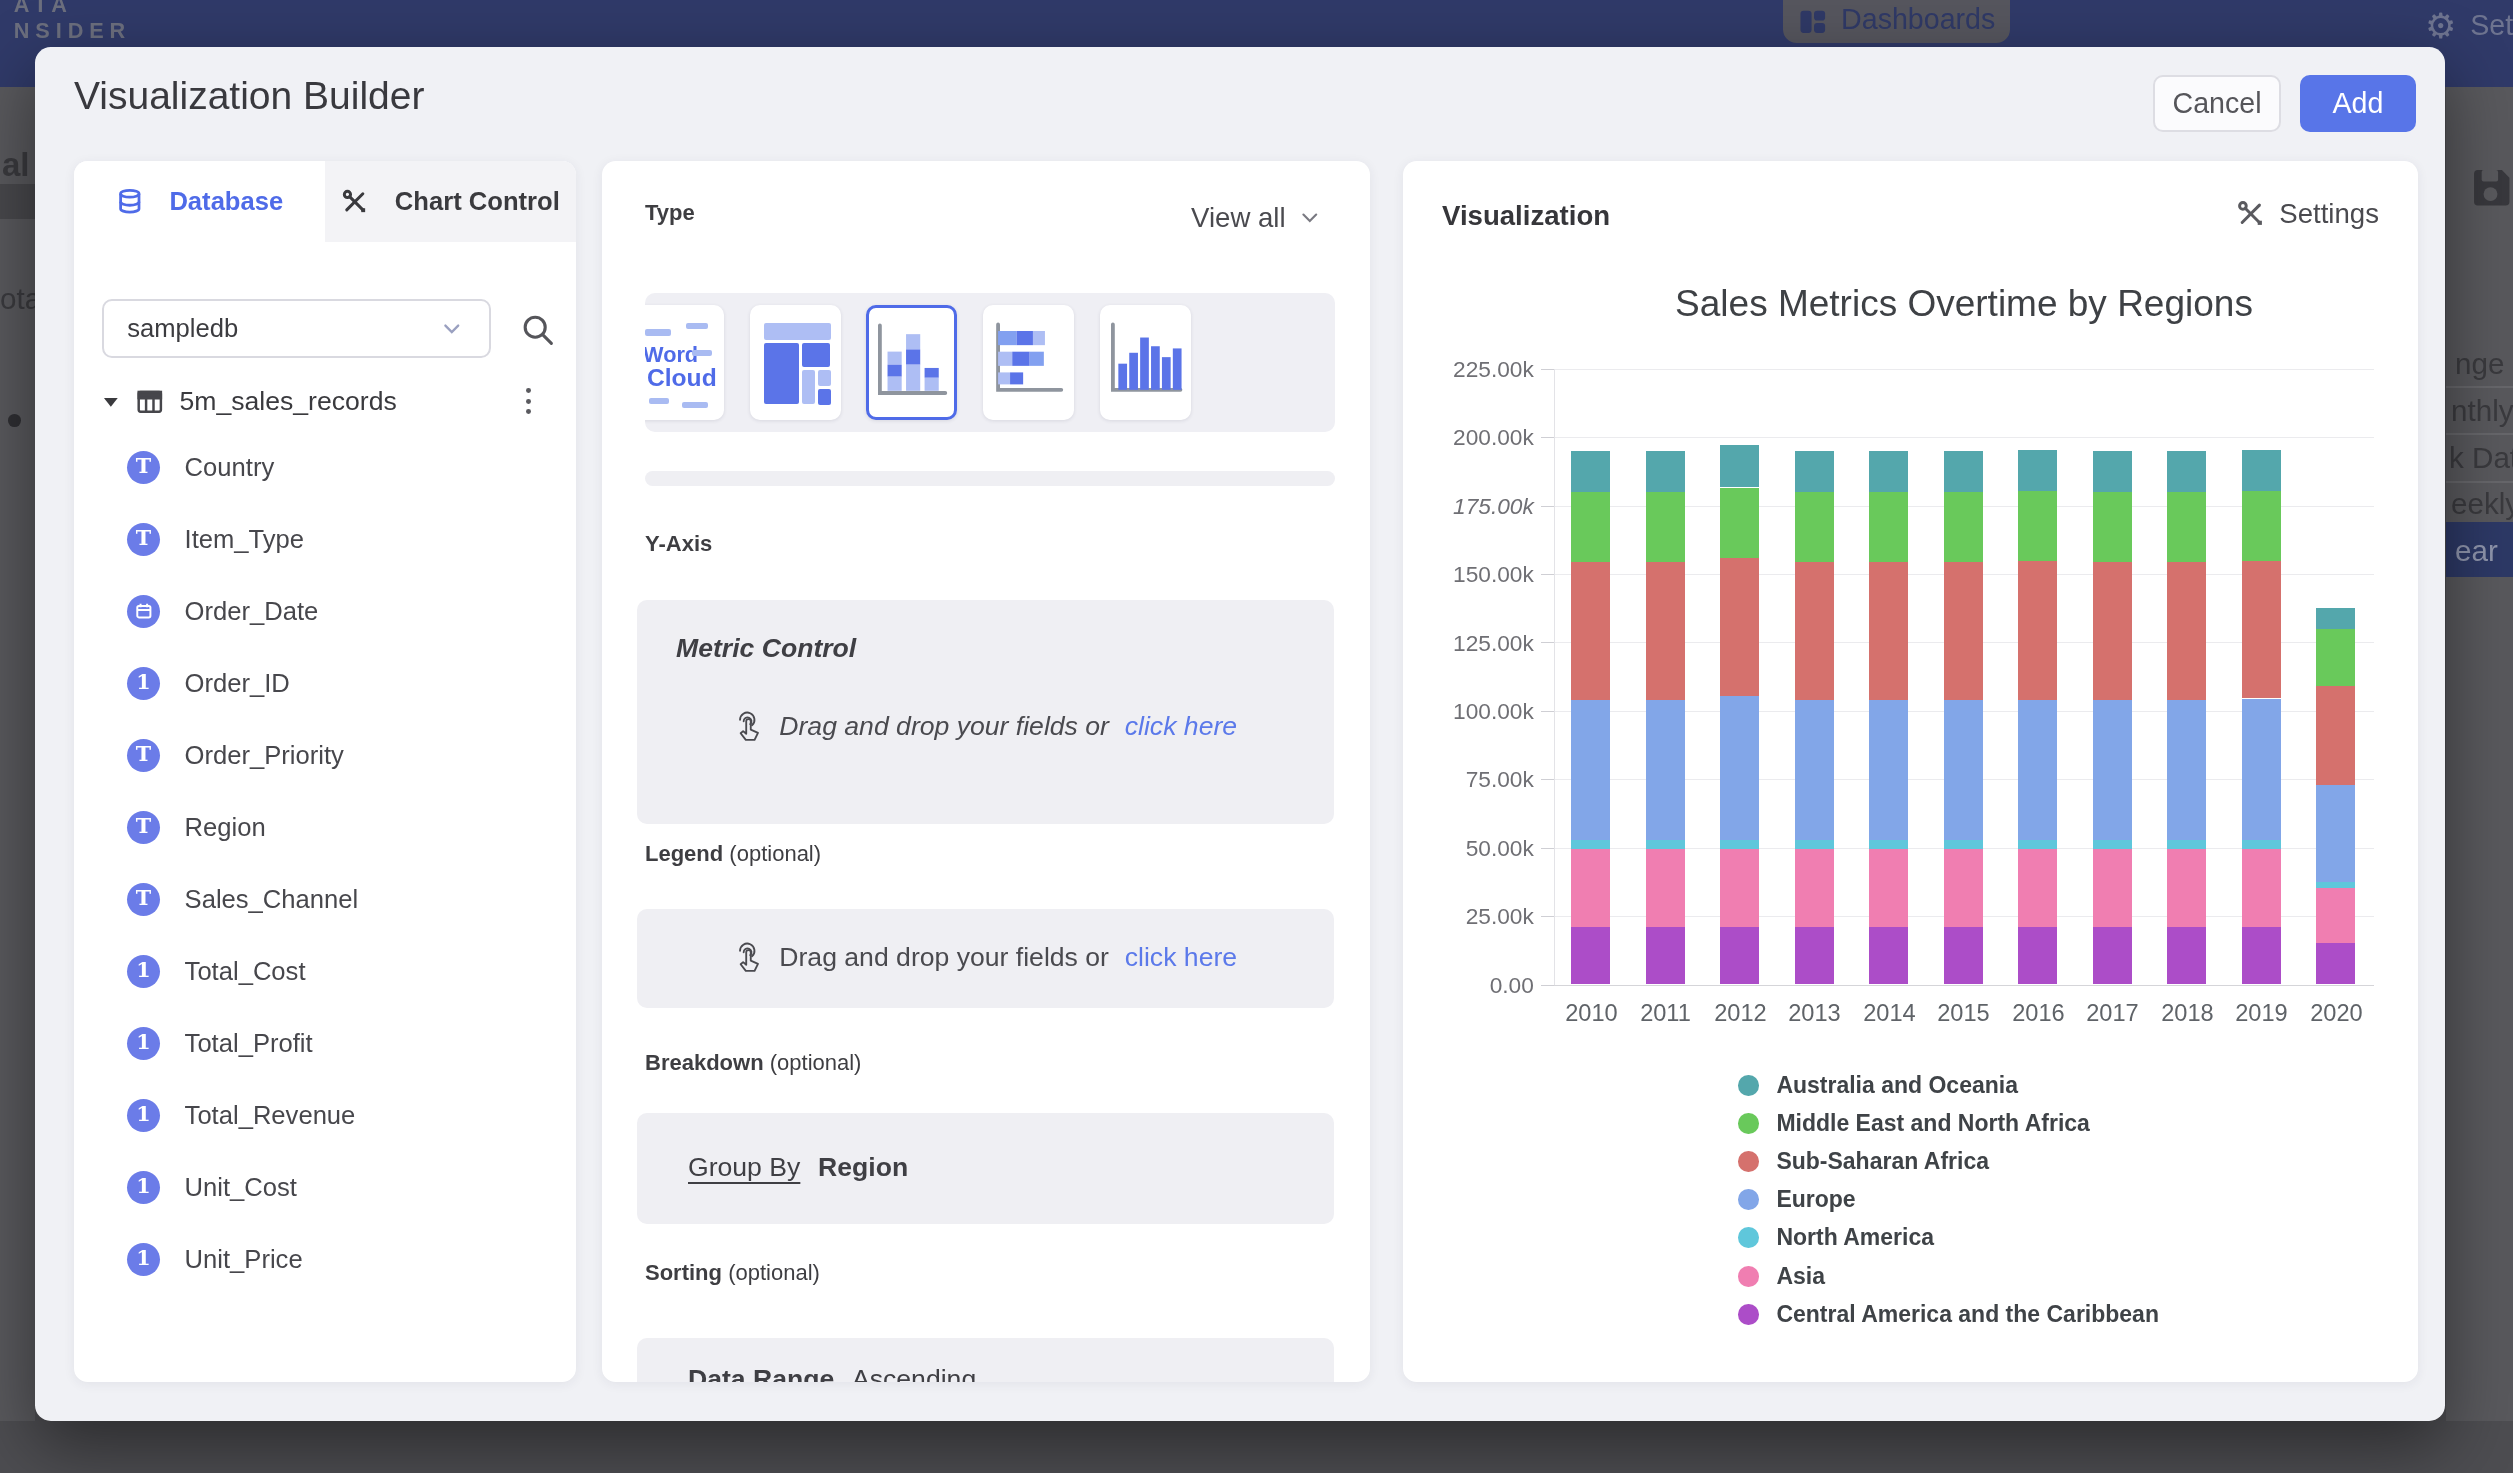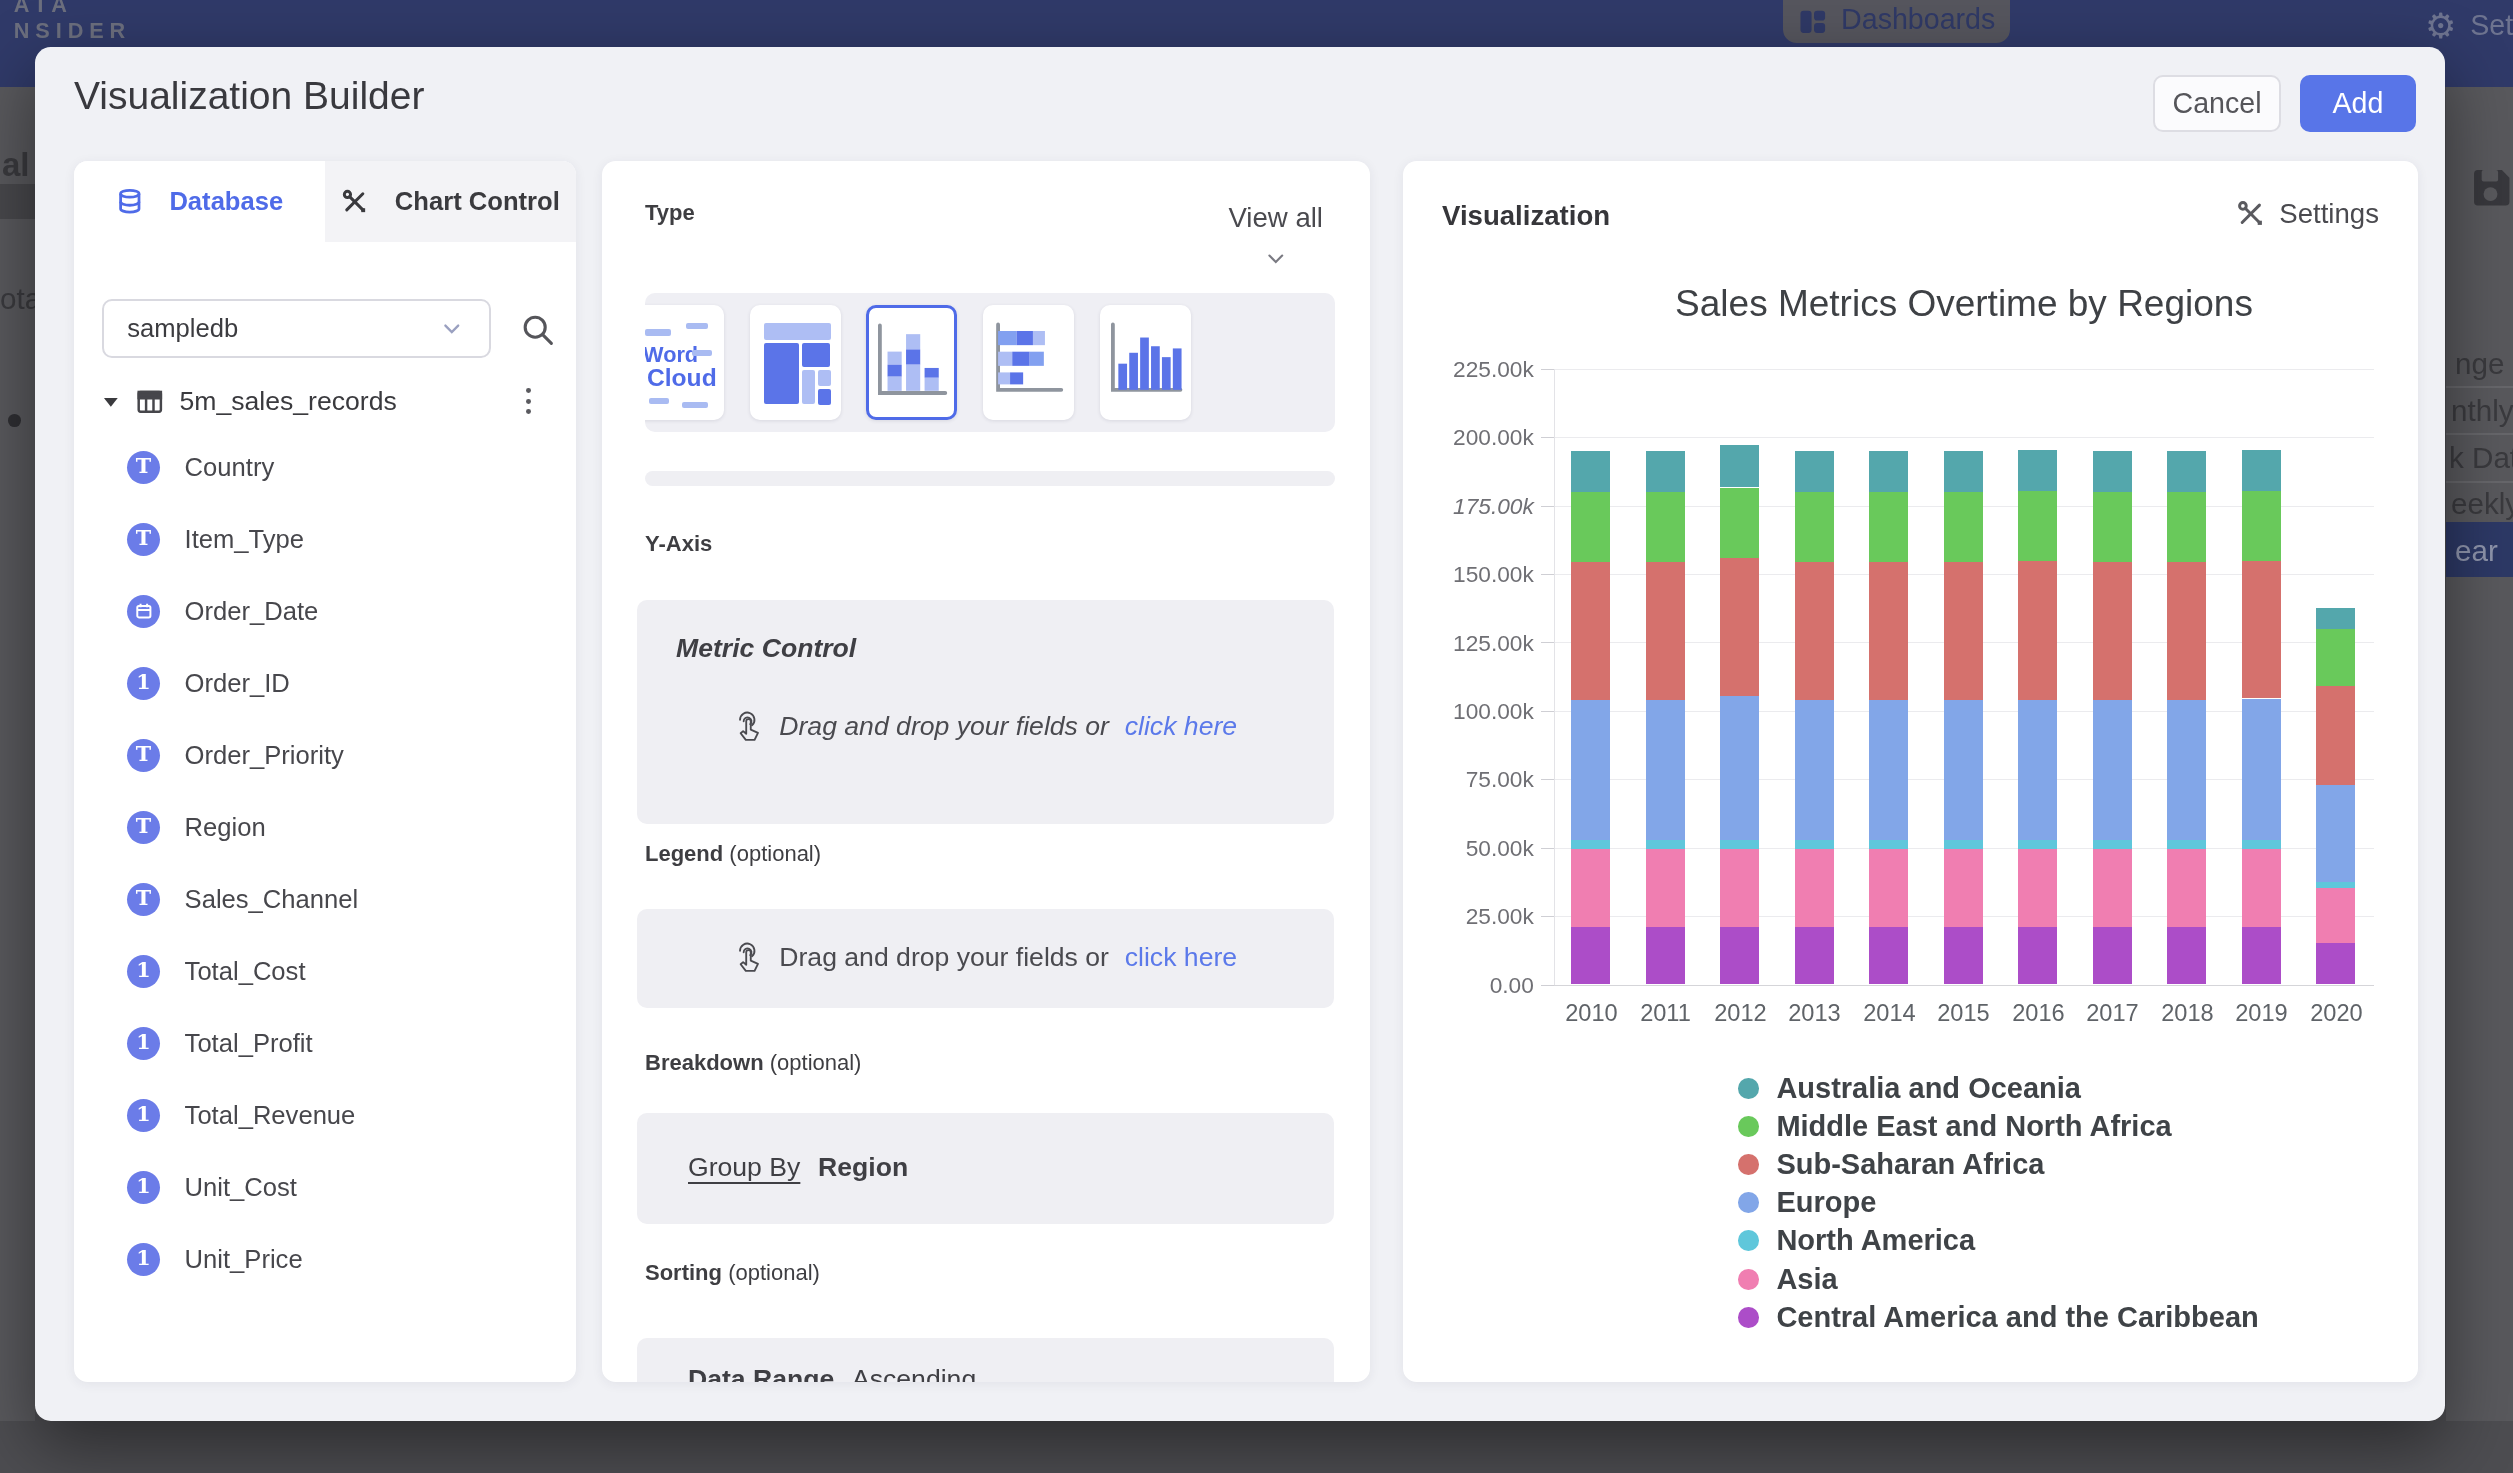--- a/index.html
+++ b/index.html
@@ -51,21 +51,21 @@
   .kebab i{width:4.9px;height:4.9px;border-radius:50%;background:#5A5A5F;}
   .fields{position:absolute;left:0;top:270px;width:100%;}
   .field{height:72px;display:flex;align-items:center;padding-left:53px;gap:24.6px;cursor:pointer;}
   .f-icon{width:33px;height:33px;border-radius:50%;background:#6B7CE8;color:#fff;display:flex;align-items:center;justify-content:center;flex:none;}
   .f-glyph{font-family:"DejaVu Serif","Liberation Serif",serif;font-size:20.7px;font-weight:700;line-height:1;padding-bottom:2px;}
   .f-label{font-size:25.6px;color:#47474C;}
 
   
   .sec-h{position:absolute;left:43px;font-size:22px;color:#3E3E42;}
   .sec-h b{font-weight:700;}
-  .view-all{position:absolute;right:47px;top:41px;display:flex;align-items:center;gap:11.8px;font-size:27.6px;color:#4A4A4F;cursor:pointer;flex-direction:column;}
+  .view-all{position:absolute;right:47px;top:41px;display:flex;align-items:center;gap:11.8px;font-size:27.6px;color:#4A4A4F;cursor:pointer;}
   .tray{position:absolute;left:43px;top:132px;width:690px;height:139px;background:#EFEFF4;border-radius:9.9px;
         display:flex;align-items:center;gap:25.6px;overflow:hidden;padding-left:0;}
   .tcard{width:91px;height:115px;background:#fff;border-radius:9.9px;flex:none;position:relative;
          box-shadow:0 1px 3.9px rgba(50,50,80,.12);border:2px solid transparent;box-sizing:border-box;cursor:pointer;}
   .tcard.sel{border:3px solid #4F6BE8;}
   .scrolltrack{position:absolute;left:43px;top:310px;width:690px;height:14.8px;border-radius:7.9px;background:#EFEFF3;cursor:pointer;}
   .gray-panel{position:absolute;left:35px;width:697px;background:#EFEFF3;border-radius:9.9px;}
   .dragrow{position:absolute;left:0;width:100%;display:flex;align-items:center;justify-content:center;gap:15.8px;
            font-size:26.6px;color:#4A4A4F;}
   .dragrow .link{color:#5B79EA;cursor:pointer;}
@@ -88,21 +88,21 @@
   .gline{position:absolute;height:1px;background:#EBEBEE;}
   .gline.zero{background:#D5D5D9;}
   .vaxis{position:absolute;width:1px;background:#E3E3E7;}
   .ytick{position:absolute;width:12.8px;height:1px;background:#CFCFD4;}
   .ylab{position:absolute;font-size:22.7px;color:#6F6F74;text-align:right;width:118px;}
   .xlab{position:absolute;font-size:23.6px;color:#5F6368;text-align:center;}
   .bar-seg{position:absolute;}
   .legend{position:absolute;left:335px;top:911px;}
   .leg-row{position:absolute;display:flex;align-items:center;gap:17.7px;}
   .leg-dot{width:20.7px;height:20.7px;border-radius:50%;flex:none;}
-  .leg-lab{font-size:29px;font-weight:700;color:#3F4347;white-space:nowrap;}
+  .leg-lab{font-size:23px;font-weight:700;color:#3F4347;white-space:nowrap;}
 
   svg{display:block;}
   .gear-glyph{font-size:35px;line-height:1;}
 </style>
 </head>
 <body>
 
 <div class="stage">
 
   <div class="nav">

